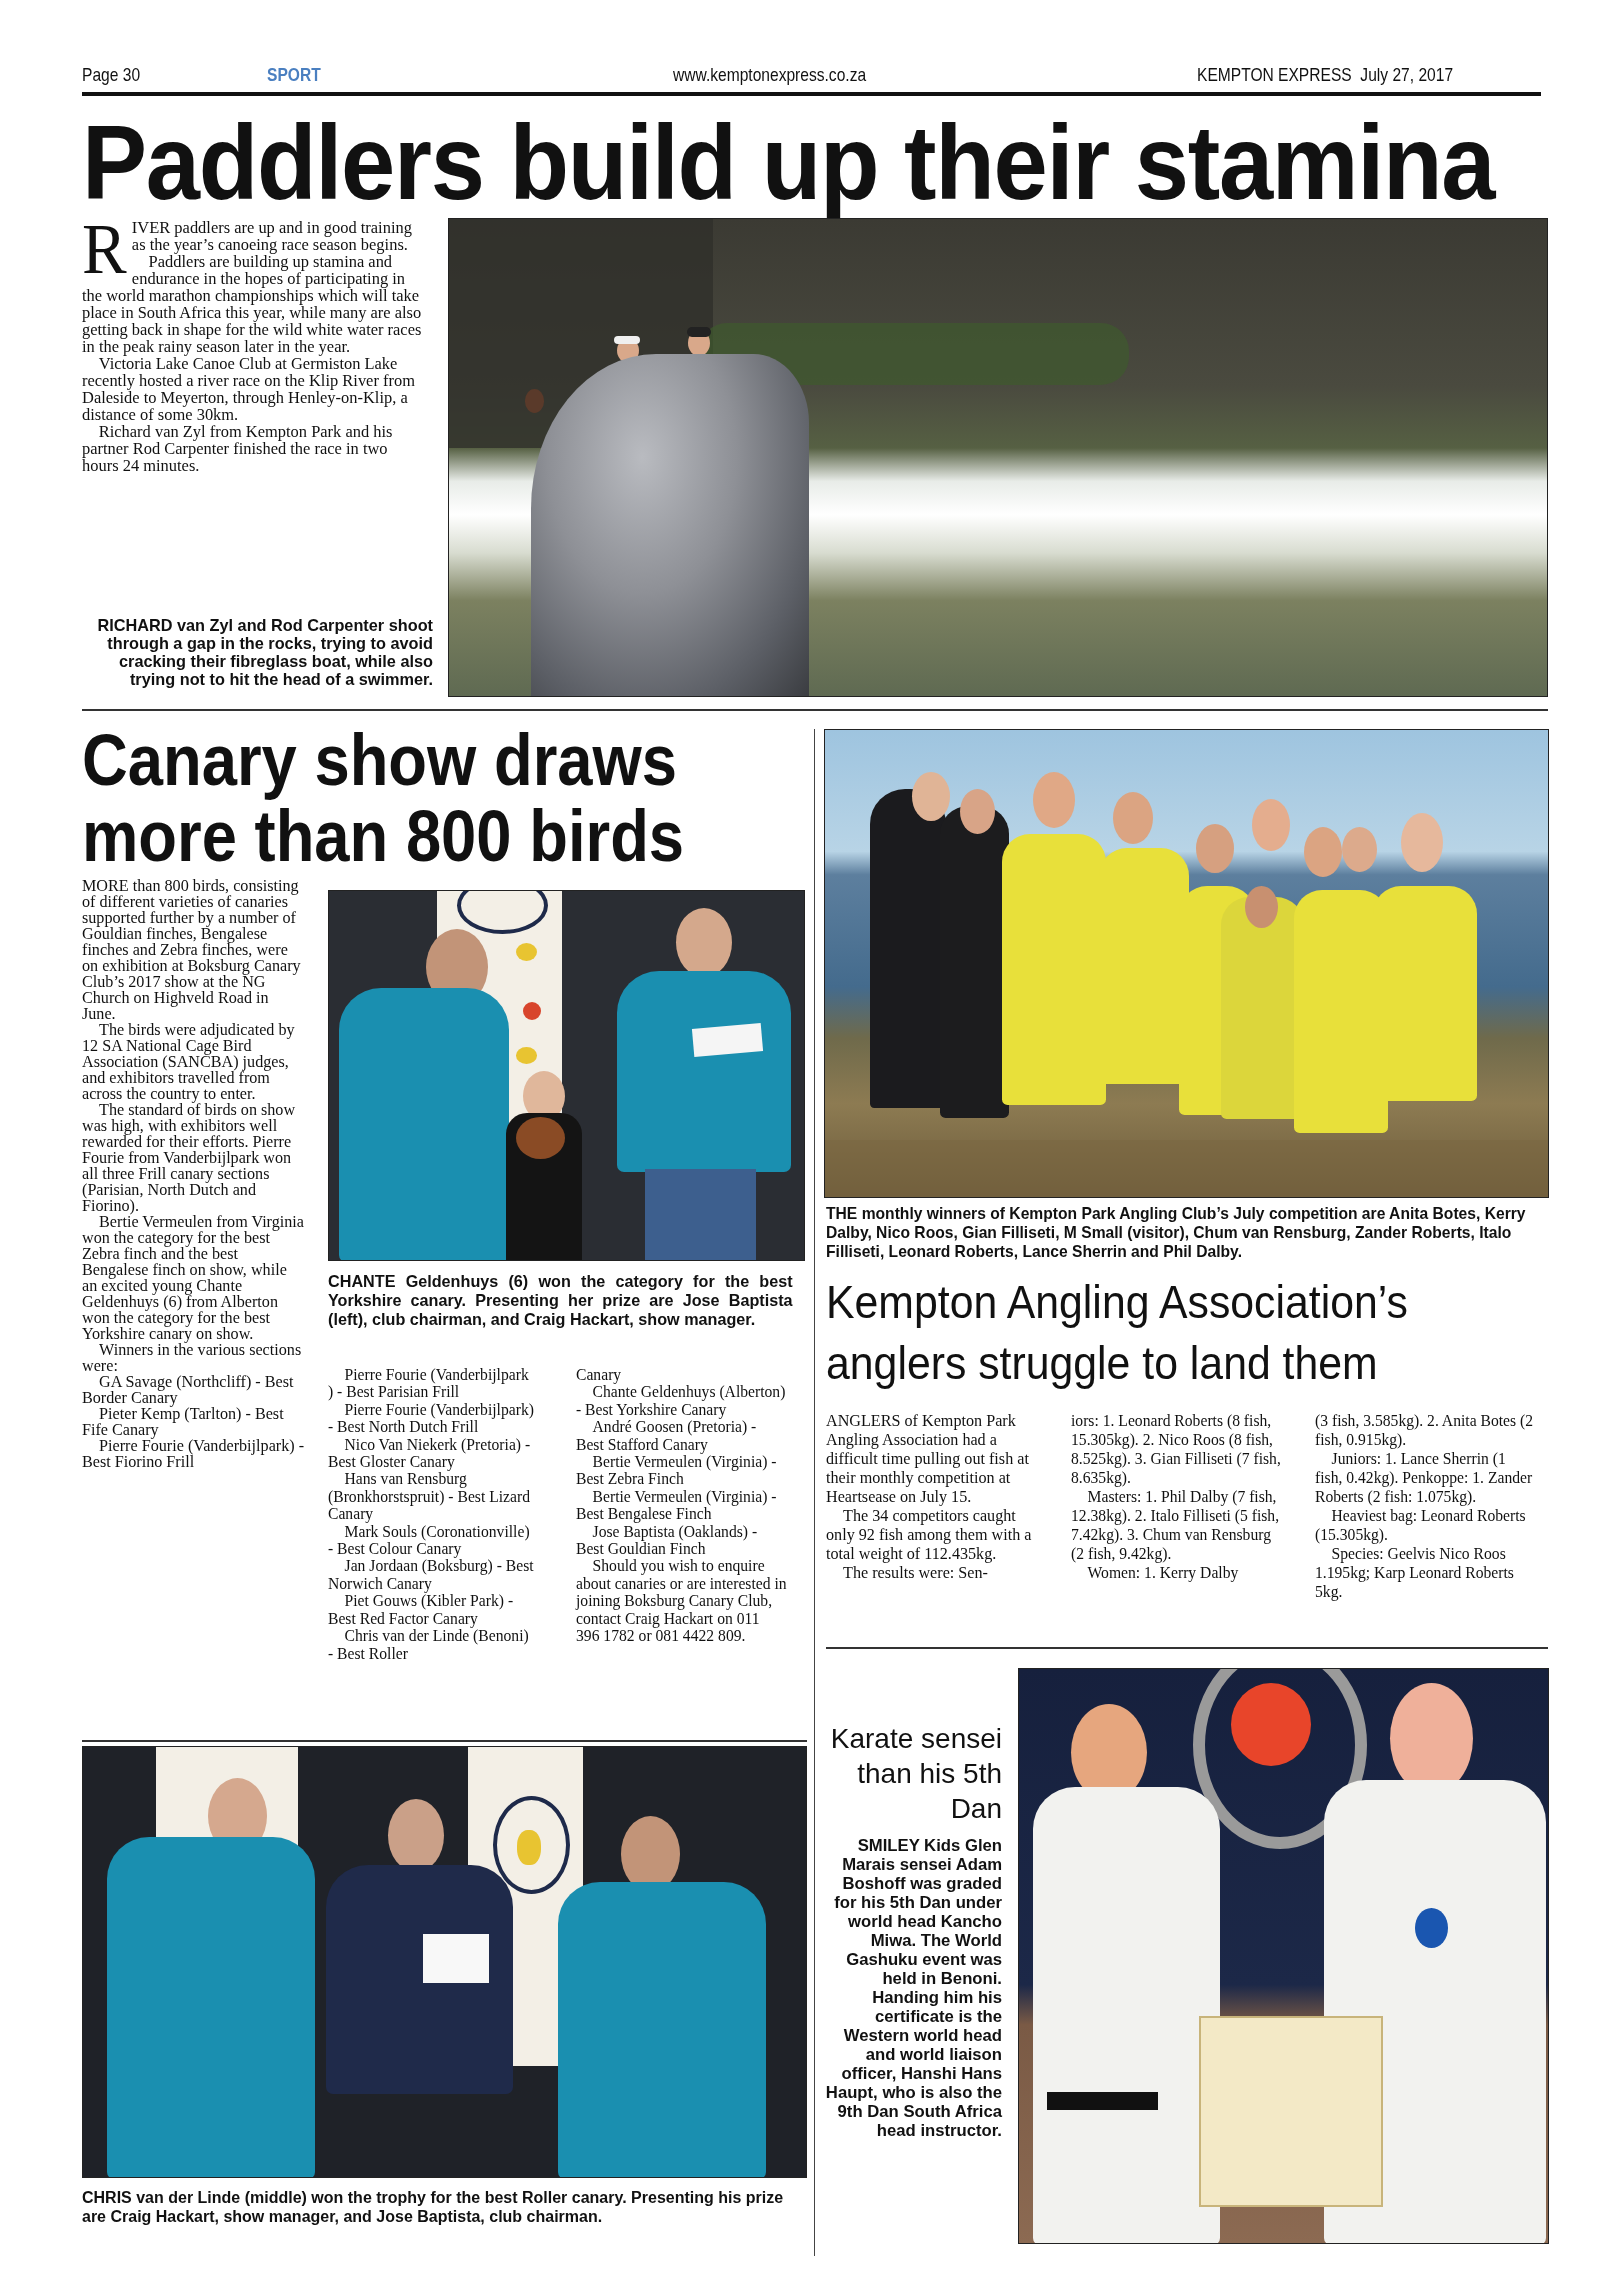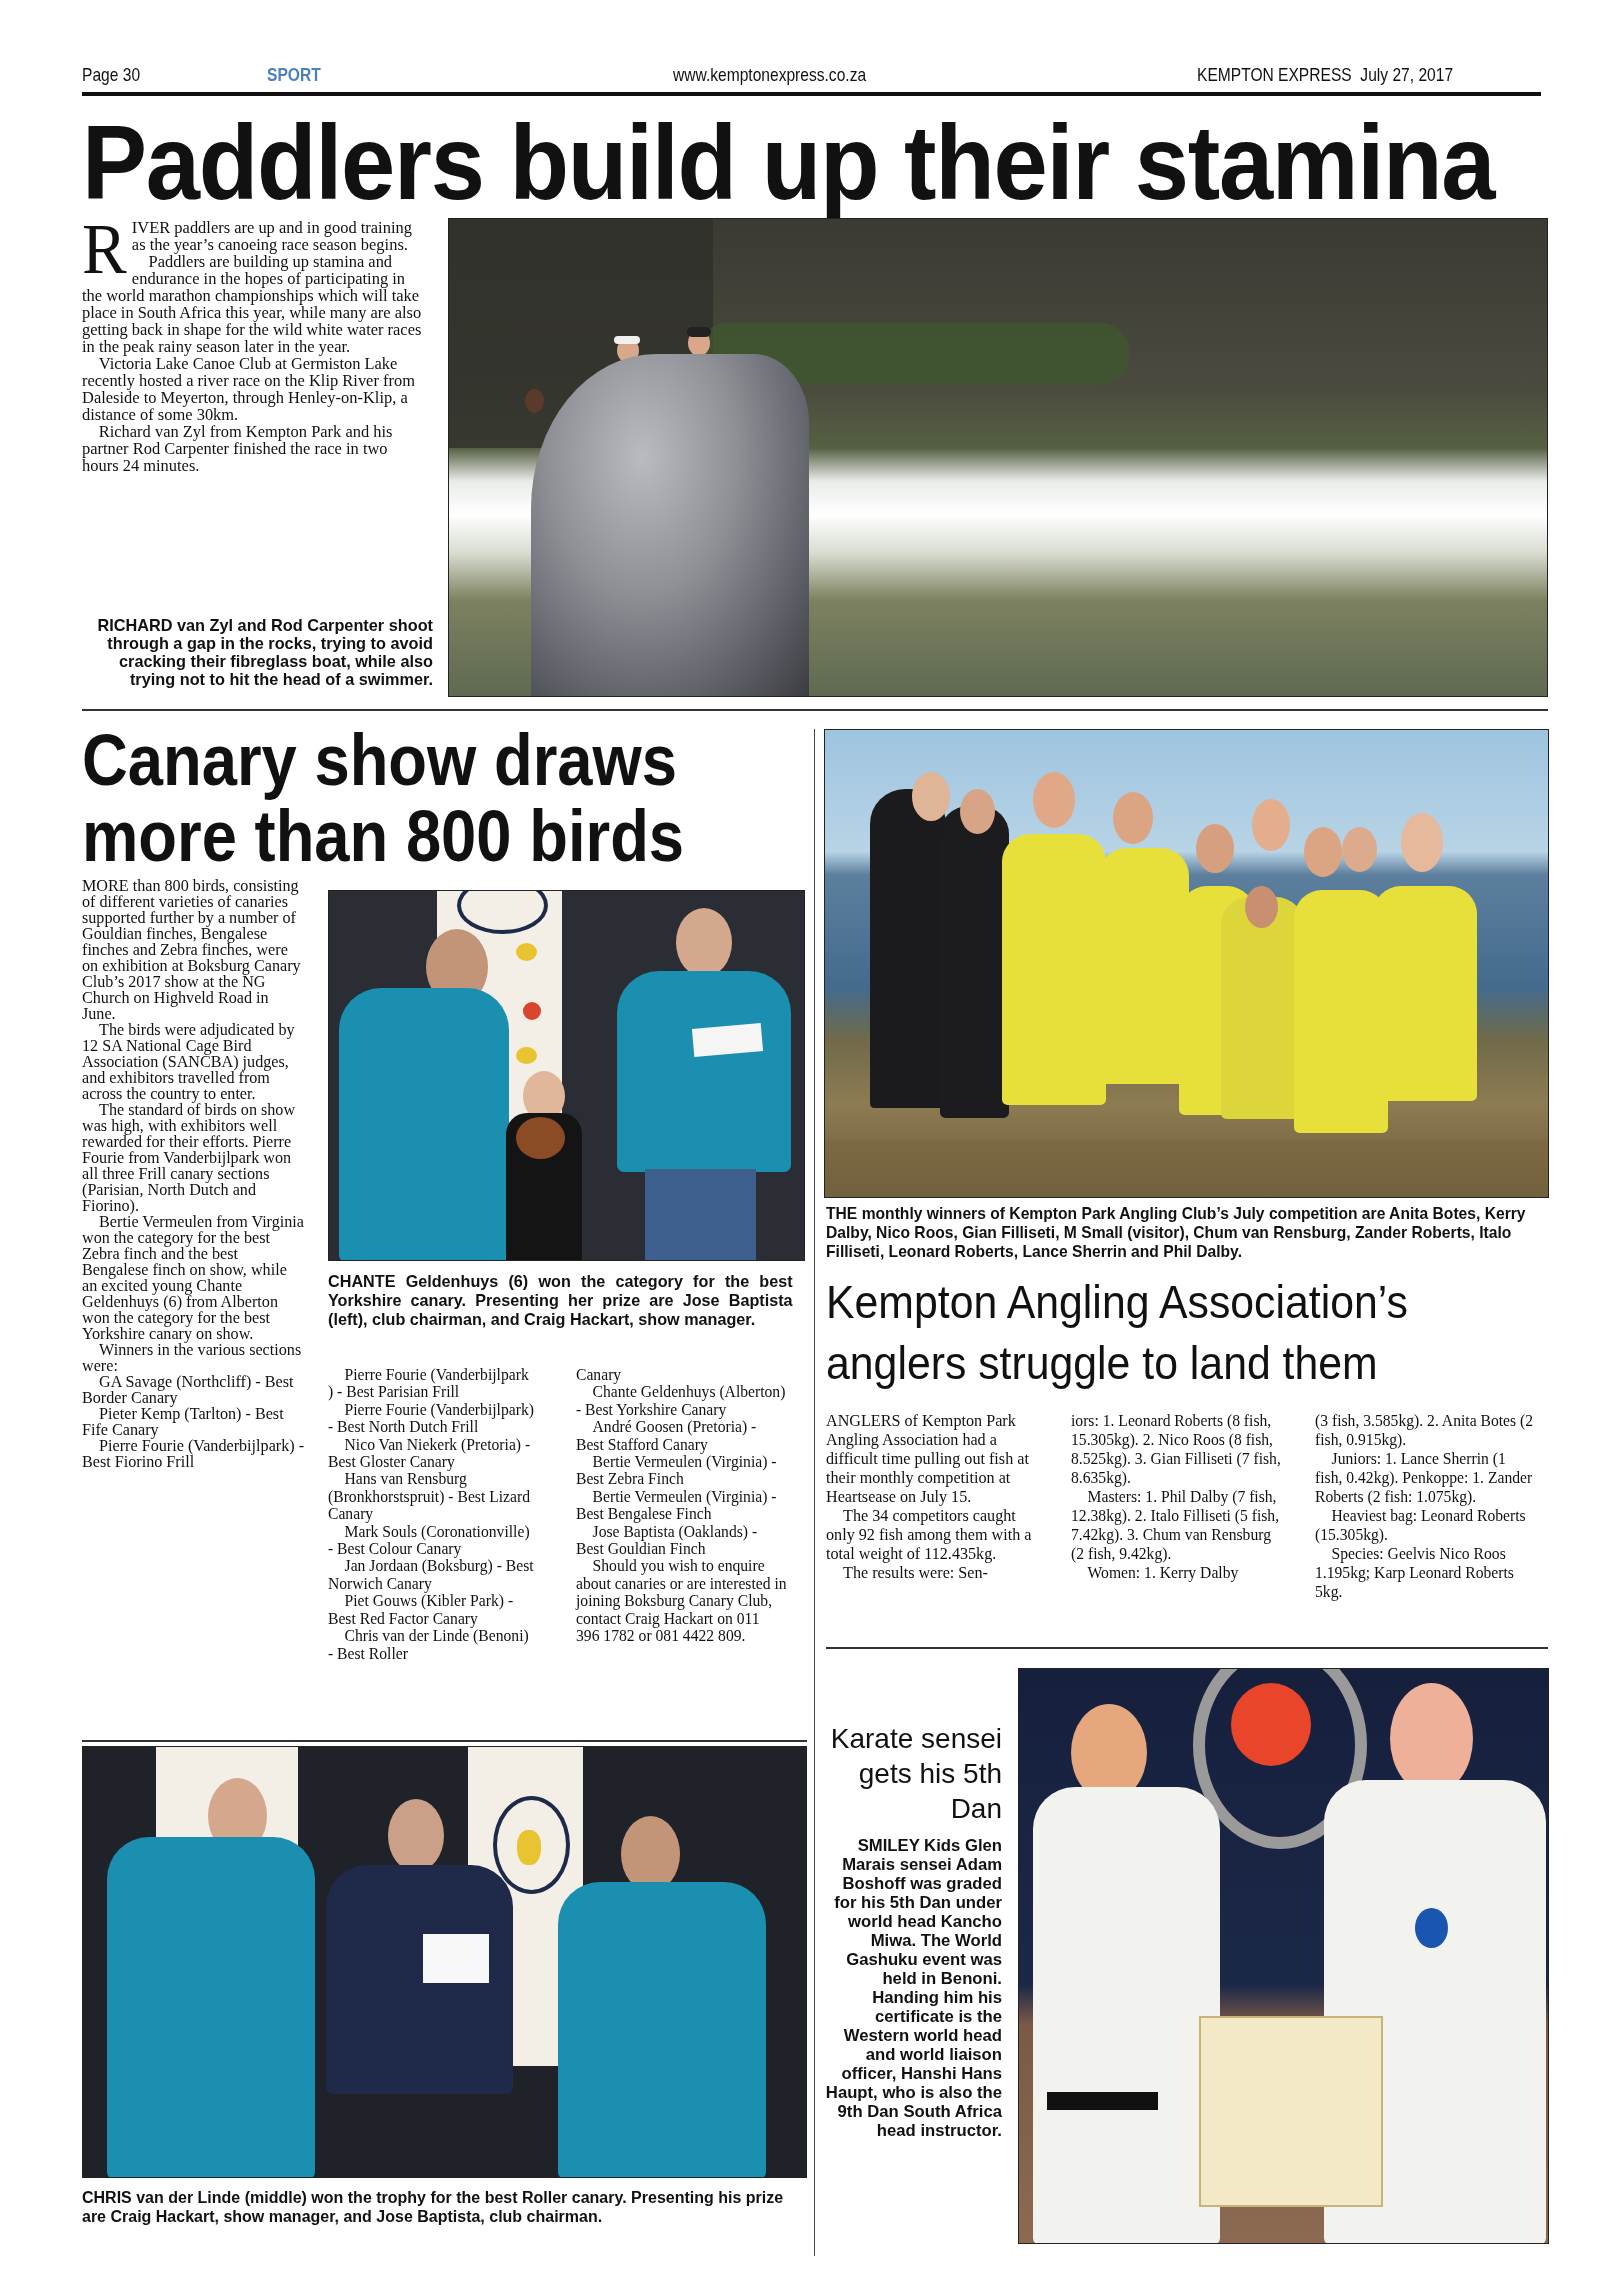--- a/index.html
+++ b/index.html
@@ -211,21 +211,21 @@
 
 <div class="abs body-text" style="left:1315px; top:1411px; width:239px; font-size:17px; line-height:19px; transform:scaleX(0.92); transform-origin:left top;">
   <p class="noindent">(3 fish, 3.585kg). 2. Anita Botes (2 fish, 0.915kg).</p>
   <p>Juniors: 1. Lance Sherrin (1 fish, 0.42kg). Penkoppe: 1. Zander Roberts (2 fish: 1.075kg).</p>
   <p>Heaviest bag: Leonard Roberts (15.305kg).</p>
   <p>Species: Geelvis Nico Roos 1.195kg; Karp Leonard Roberts 5kg.</p>
 </div>
 
 <div class="abs rule-h" style="left:826px; top:1647px; width:722px;"></div>
 
-<div class="abs sans" style="left:825px; top:1721px; width:177px; font-size:28px; line-height:35px; text-align:right;">Karate sensei gets his 5th Dan</div>
+<div class="abs sans" style="left:825px; top:1721px; width:177px; font-size:28px; line-height:35px; text-align:right;">Karate sensei than his 5th Dan</div>
 
 <div class="abs sans" style="left:825px; top:1836px; width:177px; font-weight:bold; font-size:16.7px; line-height:19px; text-align:right;">SMILEY Kids Glen Marais sensei Adam Boshoff was graded for his 5th Dan under world head Kancho Miwa. The World Gashuku event was held in Benoni. Handing him his certificate is the Western world head and world liaison officer, Hanshi Hans Haupt, who is also the 9th Dan South Africa head instructor.</div>
 
 <div class="abs photo ph-karate" style="left:1018px; top:1668px; width:531px; height:576px;">
   <div class="abs" style="left:174px; top:-28px; width:174px; height:208px; border:12.5px solid #9a9a9a; border-radius:50%; box-sizing:border-box;"></div>
   <div class="abs" style="left:212px; top:14px; width:80px; height:83px; background:#e8452a; border-radius:50%;"></div>
   <div class="abs head" style="left:52px; top:35px; width:76px; height:97px; background:#e6a67e;"></div>
   <div class="abs gi" style="left:14px; top:118px; width:187px; height:458px;"></div>
   <div class="abs" style="left:28px; top:423px; width:111px; height:18px; background:#111;"></div>
   <div class="abs head" style="left:371px; top:14px; width:83px; height:111px; background:#efb09a;"></div>

